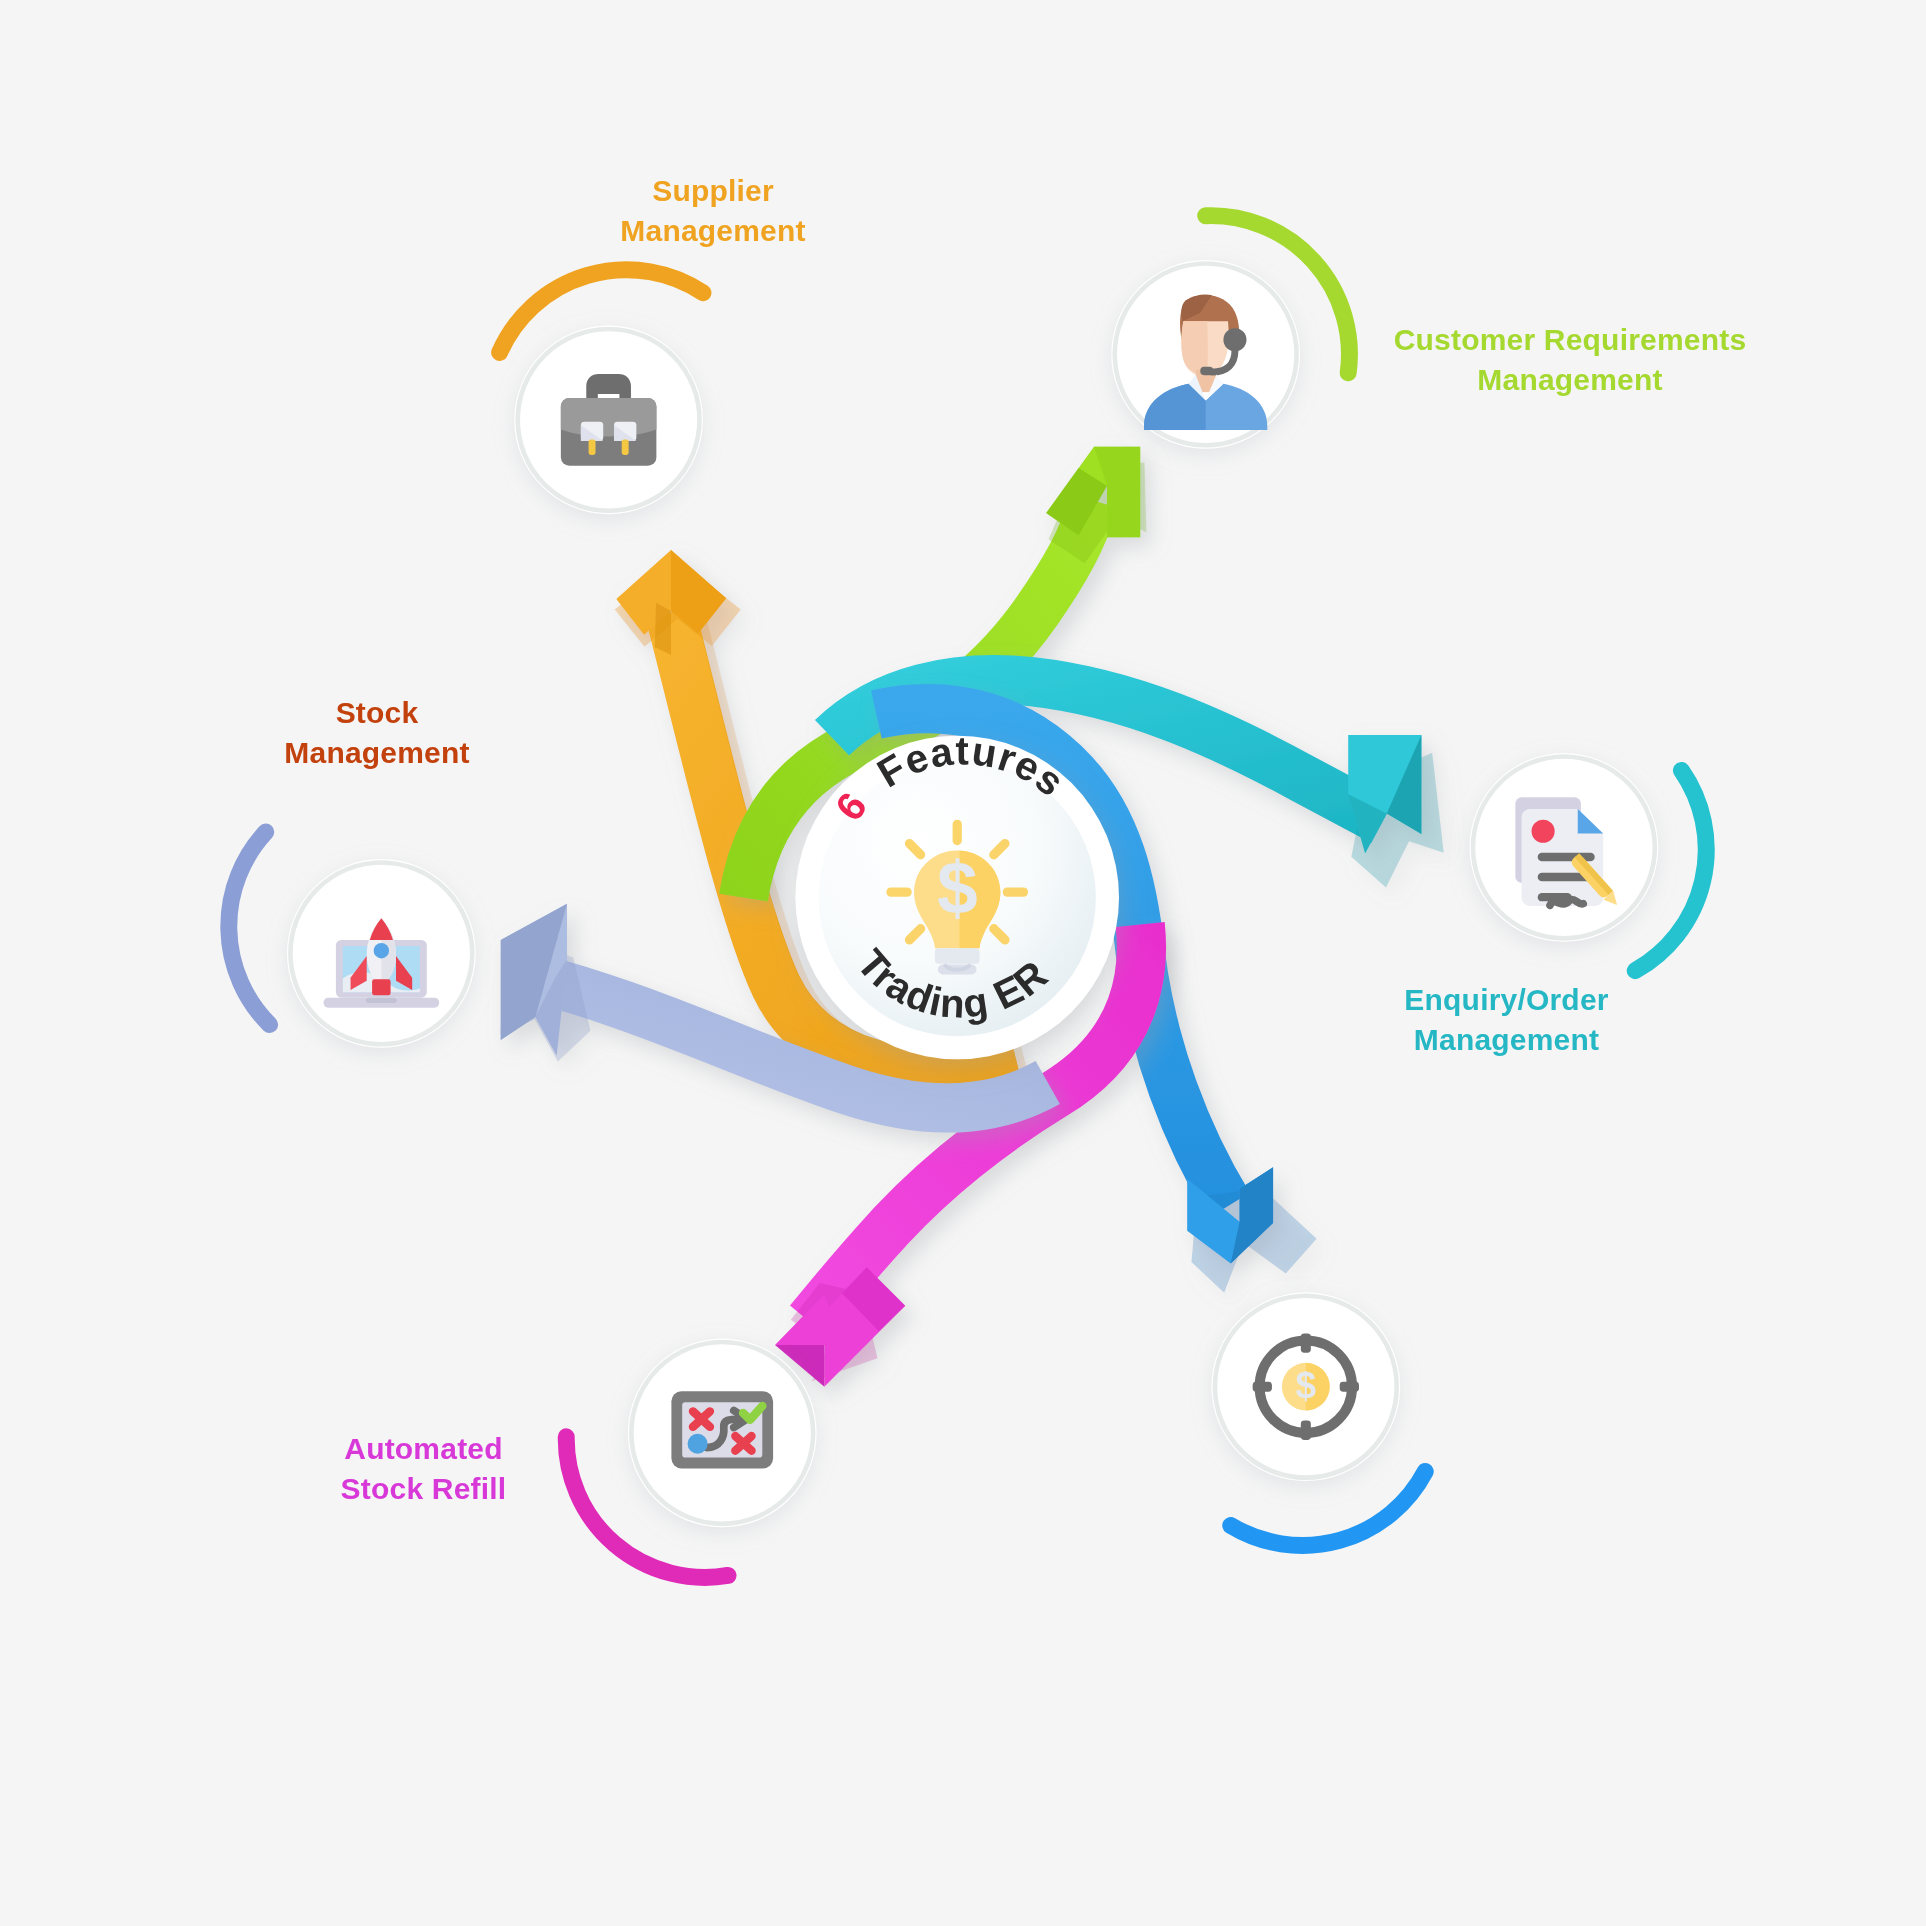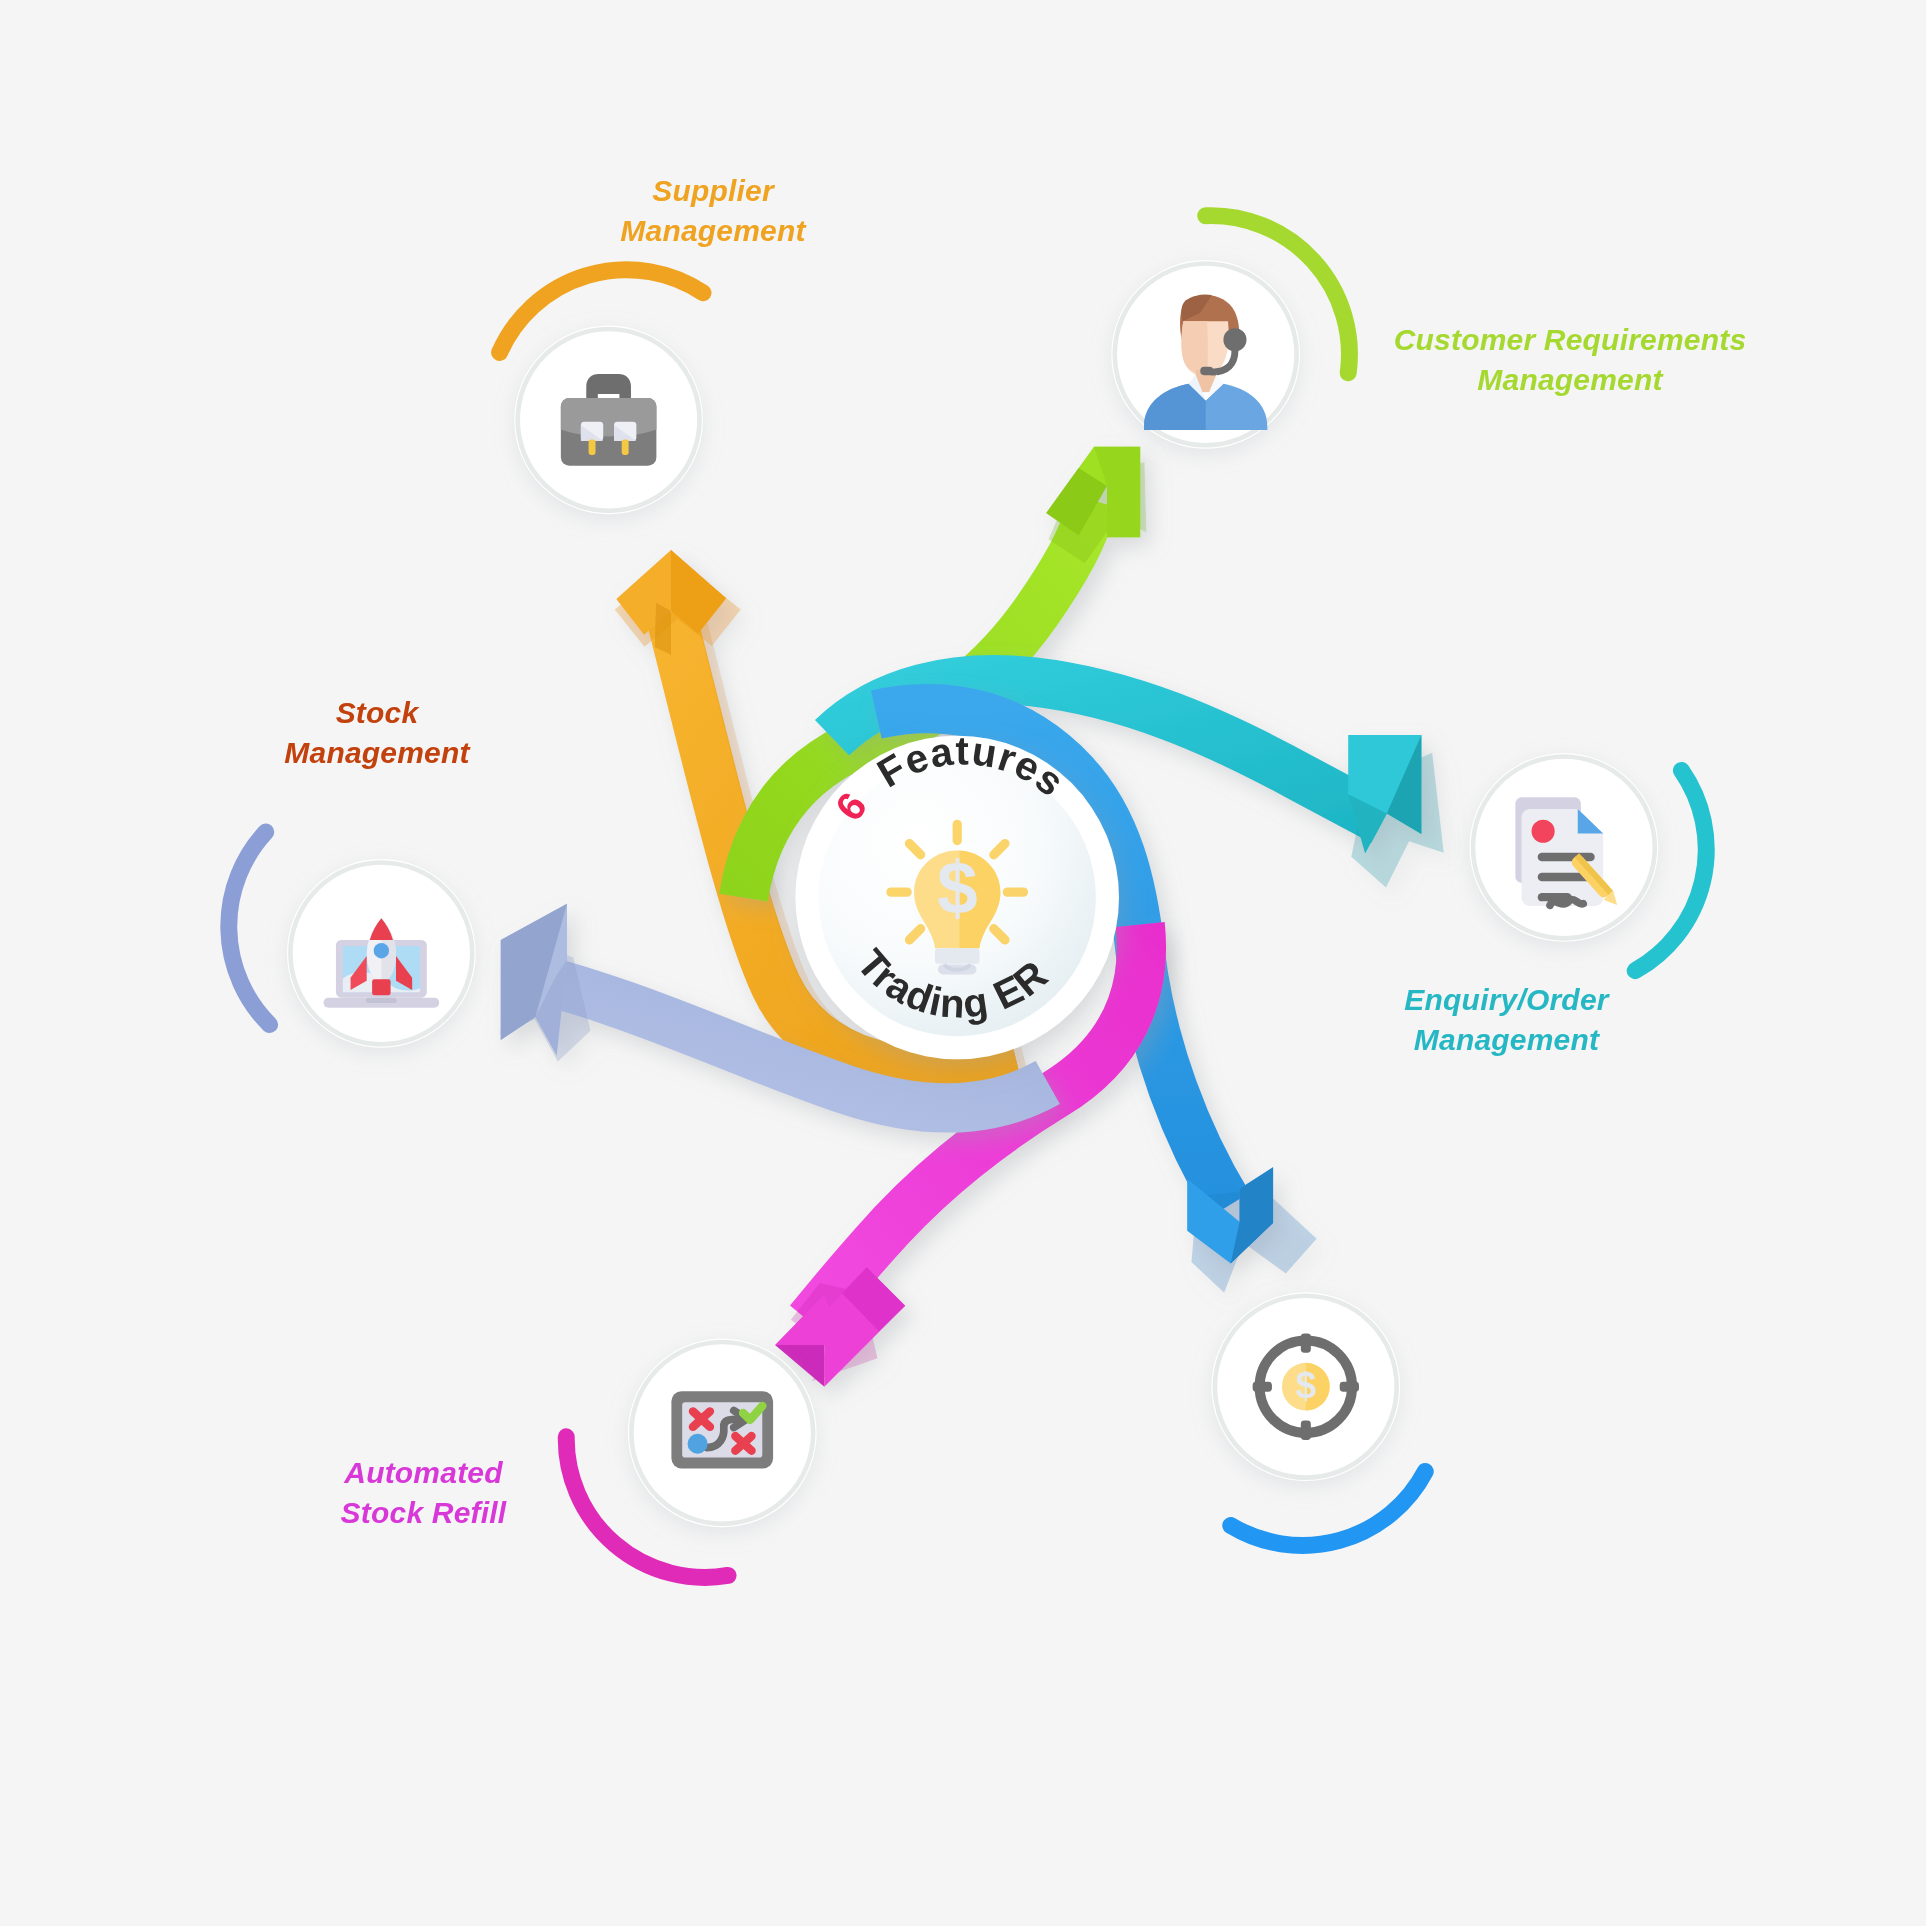--- a/index.html
+++ b/index.html
@@ -22,21 +22,20 @@
     height: 1926px;
     display: block;
   }
   .node-label {
     position: absolute;
     font-weight: bold;
     font-size: 30px;
     line-height: 1.32;
     letter-spacing: 0.2px;
     white-space: pre-line;
-    font-style: italic;
   }
   .lbl-center { text-align: center; }
 </style>
 </head>
 <body>
 
 <div id="stage">
 
   <svg id="diagram-svg" viewBox="0 0 5000 5000">
     <defs>
@@ -287,20 +286,20 @@
   <div class="node-label lbl-center" style="left:559px; top:171px; width:308px; color:#efa320;">Supplier
 Management</div>
 
   <div class="node-label lbl-center" style="left:1314px; top:320px; width:512px; color:#a5d930;">Customer Requirements
 Management</div>
 
   <div class="node-label lbl-center" style="left:1314px; top:980px; width:385px; color:#25b8c4;text-align:center;">Enquiry/Order
 Management</div>
 
 
-  <div class="node-label lbl-center" style="left:277px; top:1429px; width:293px; color:#d838d8;margin-top:24px;">Automated
+  <div class="node-label lbl-center" style="left:277px; top:1429px; width:293px; color:#d838d8;">Automated
 Stock Refill</div>
 
   <div class="node-label lbl-center" style="left:223px; top:693px; width:308px; color:#c2410c;">Stock
 Management</div>
 
 </div>
 
 
 </body></html>

